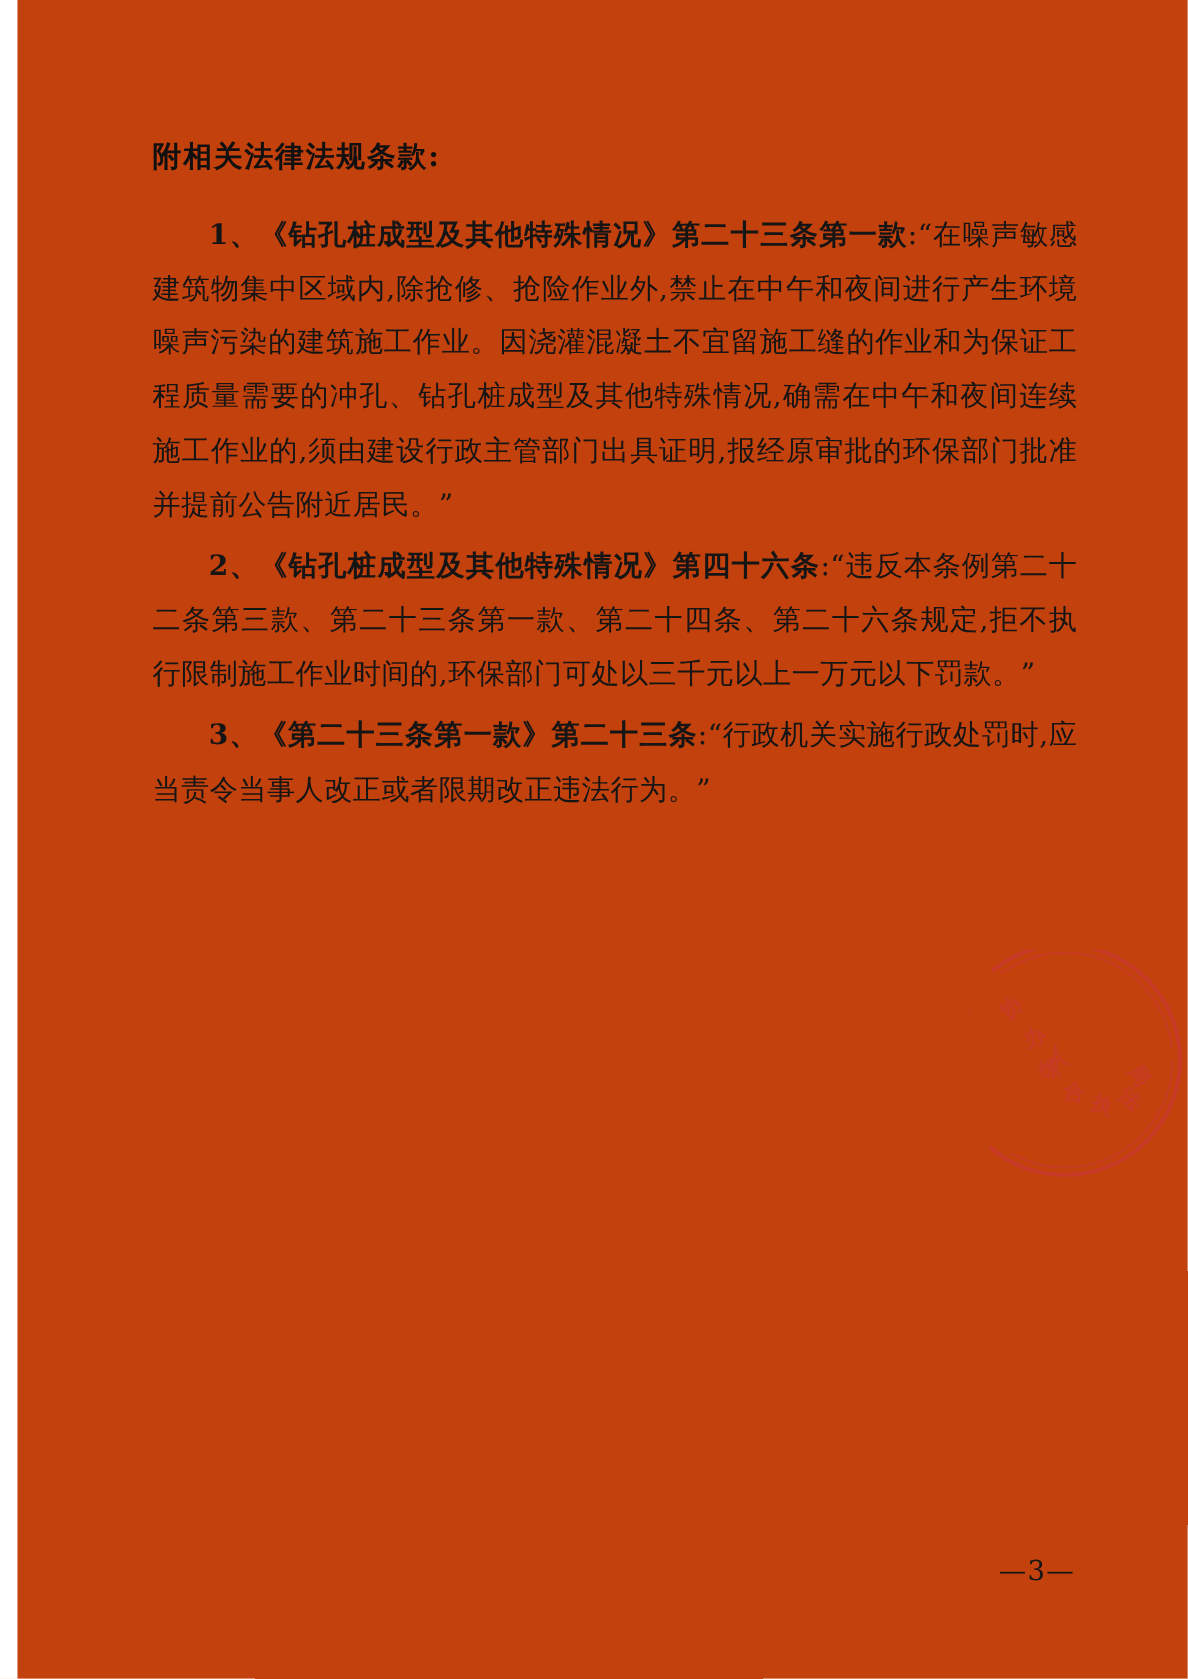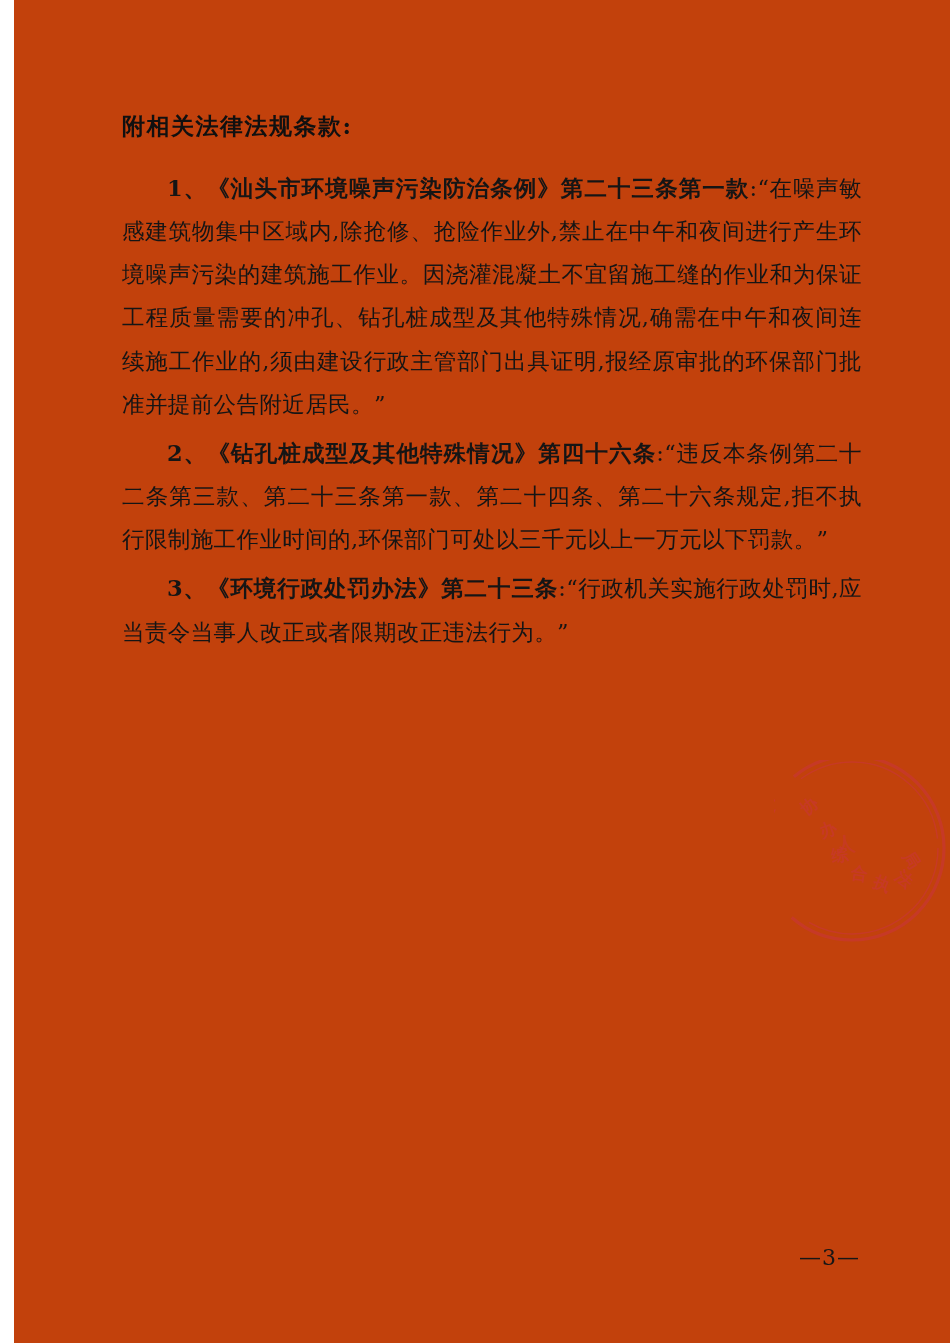--- a/index.html
+++ b/index.html
@@ -75,29 +75,29 @@
 </head>
 <body>
 
 <div class="page">
 
   <div class="content">
 
     <div class="doc-title">附相关法律法规条款:</div>
 
     <p class="para">
-      <span class="emph">1、</span><span class="emph">《汕头市环境噪声污染防治条例》第二十三条第一款</span><span class="quoted">:“在噪声敏感建筑物集中区域内,除抢修、抢险作业外,禁止在中午和夜间进行产生环境噪声污染的建筑施工作业。因浇灌混凝土不宜留施工缝的作业和为保证工程质量需要的冲孔、钻孔桩成型及其他特殊情况,确需在中午和夜间连续施工作业的,须由建设行政主管部门出具证明,报经原审批的环保部门批准并提前公告附近居民。”</span>
+      <span class="emph">1、</span><span class="emph">《钻孔桩成型及其他特殊情况》第二十三条第一款</span><span class="quoted">:“在噪声敏感建筑物集中区域内,除抢修、抢险作业外,禁止在中午和夜间进行产生环境噪声污染的建筑施工作业。因浇灌混凝土不宜留施工缝的作业和为保证工程质量需要的冲孔、钻孔桩成型及其他特殊情况,确需在中午和夜间连续施工作业的,须由建设行政主管部门出具证明,报经原审批的环保部门批准并提前公告附近居民。”</span>
     </p>
 
     <p class="para">
       <span class="emph">2、</span><span class="emph">《钻孔桩成型及其他特殊情况》第四十六条</span><span class="quoted">:“违反本条例第二十二条第三款、第二十三条第一款、第二十四条、第二十六条规定,拒不执行限制施工作业时间的,环保部门可处以三千元以上一万元以下罚款。”</span>
     </p>
 
     <p class="para">
-      <span class="emph">3、</span><span class="emph">《环境行政处罚办法》第二十三条</span><span class="quoted">:“行政机关实施行政处罚时,应当责令当事人改正或者限期改正违法行为。”</span>
+      <span class="emph">3、</span><span class="emph">《第二十三条第一款》第二十三条</span><span class="quoted">:“行政机关实施行政处罚时,应当责令当事人改正或者限期改正违法行为。”</span>
     </p>
 
   </div>
 
   <div class="stamp">
     <svg width="200" height="200" viewBox="0 0 200 200" xmlns="http://www.w3.org/2000/svg">
       <g opacity="0.78" fill="none" stroke="#c8382f" stroke-width="3.2">
         <circle cx="78" cy="88" r="92" stroke-dasharray="210 40 90 30"></circle>
         <circle cx="78" cy="88" r="86" stroke-width="1.4" stroke-dasharray="180 60 70 40"></circle>
       </g>

